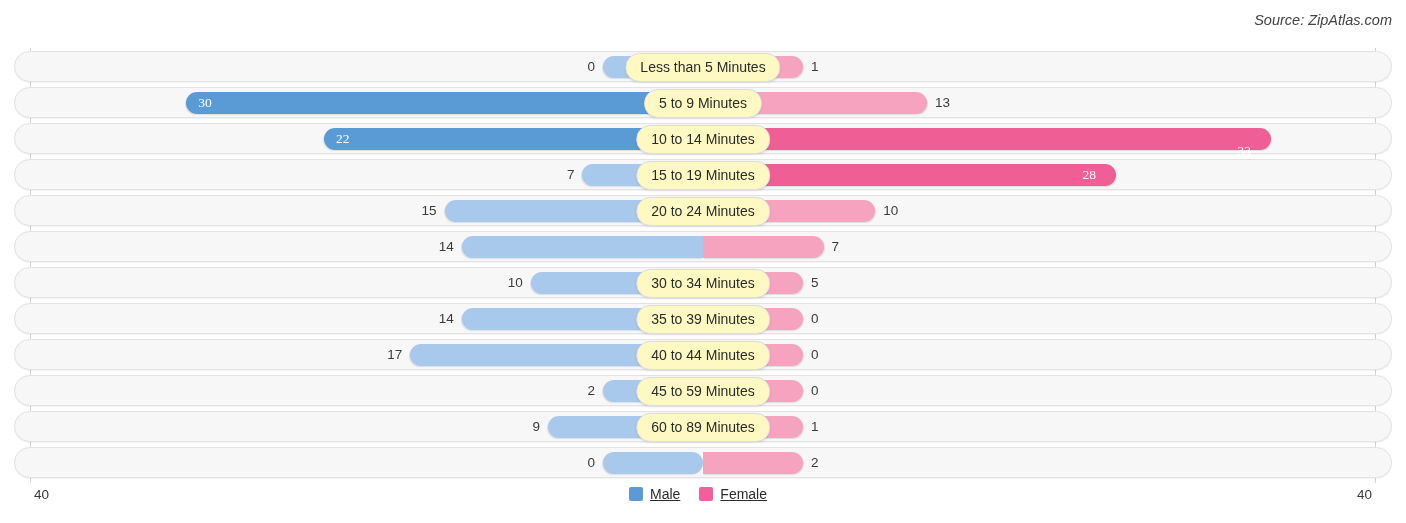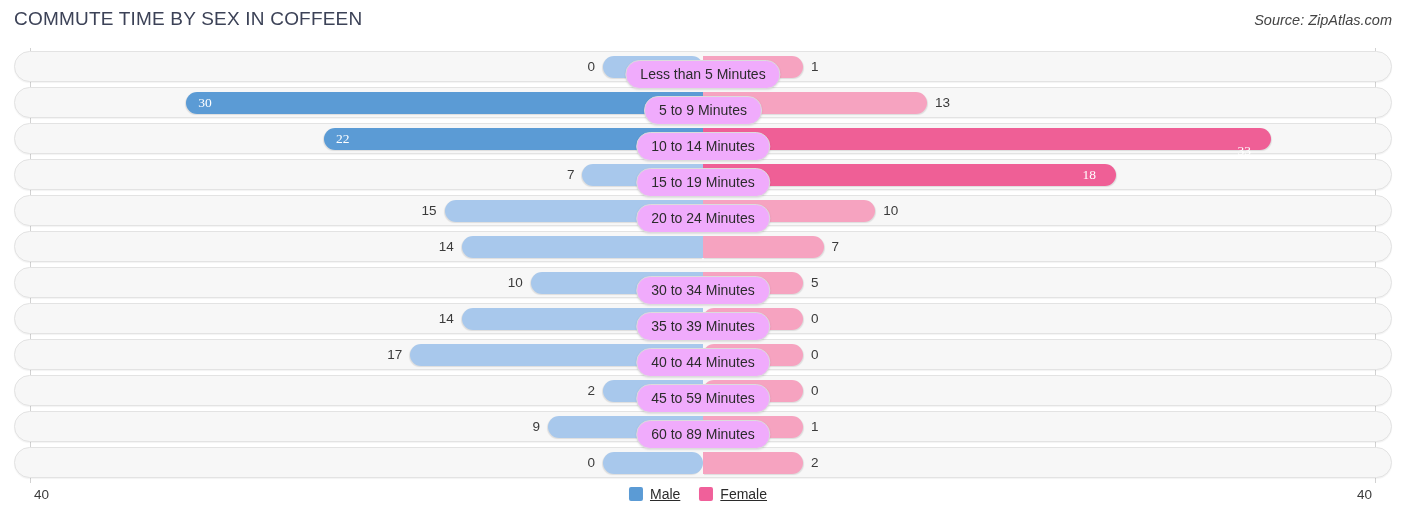--- a/index.html
+++ b/index.html
@@ -77,29 +77,28 @@
   .val-out{color:#3b3b3b;}
   .val-in{color:#ffffff;font-family:Liberation Serif, serif;}
   .val-male-out{text-align:right;}
   .val-female-out{text-align:left;}
 
   
   .center-label{
     position:absolute;top:3px;
     left:50%;transform:translateX(-50%);
     height:27px;line-height:27px;
-    background:#f0abfc;
+    background:#fef9c3;
     border:1px solid #dcdcdc;
     border-radius:14px;
     padding:0 14px;
     font-size:14px;color:#2b2b2b;
     white-space:nowrap;
     box-shadow:0 1px 2px rgba(0,0,0,.10);
     z-index:5;
-    margin-top:7px;
   }
 
   
   .footer{position:absolute;left:0;top:483px;width:1406px;height:40px;}
   .axis-val{
     position:absolute;top:4px;
     font-size:13.5px;color:#3b3b3b;
   }
   .axis-val-left{left:34px;}
   .axis-val-right{right:34px;}
@@ -112,21 +111,20 @@
   }
   .legend-item{display:flex;align-items:center;gap:7px;margin-right:10px;}
   .swatch{width:14px;height:14px;border-radius:2px;display:inline-block;}
   .legend-text{font-size:14px;color:#2b2b2b;text-decoration:underline;}
 </style>
 </head>
 <body>
 
 <div id="chart">
 
-  <div class="title">COMMUTE TIME BY SEX IN COFFEEN</div>
   <div class="source">Source: ZipAtlas.com</div>
 
   <div class="plot">
     <div class="axis-line axis-left"></div>
     <div class="axis-line axis-right"></div>
     <div class="rows" id="rows">
         <div class="row">
           <div class="track" style="background: rgb(247, 247, 247); border-color: rgb(227, 227, 227);"></div>
           <div class="bar bar-male rounded" style="width: 100px; background: rgb(168, 200, 236);"></div>
           <div class="bar bar-female" style="width: 100px; background: rgb(246, 163, 192);"></div>
@@ -148,21 +146,21 @@
           <div class="bar bar-female" style="width: 568.425px; background: rgb(239, 95, 150);"></div>
           <div class="val val-in" style="right: auto; transform: none; left: calc(50% - 366.95px);">22</div>
           <div class="val val-in" style="left: calc(50% + 534.425px); margin-top: 12px;">33</div>
           <div class="center-label">10 to 14 Minutes</div>
         </div>
         <div class="row">
           <div class="track" style="background: rgb(247, 247, 247); border-color: rgb(227, 227, 227);"></div>
           <div class="bar bar-male" style="width: 120.575px; background: rgb(168, 200, 236);"></div>
           <div class="bar bar-female" style="width: 413.4px; background: rgb(239, 95, 150);"></div>
           <div class="val val-out val-male-out" style="right: calc(50% + 128.575px);">7</div>
-          <div class="val val-in" style="left: calc(50% + 379.4px);">18</div>
+          <div class="val val-in" style="left: calc(50% + 379.4px);">28</div>
           <div class="center-label">15 to 19 Minutes</div>
         </div>
         <div class="row">
           <div class="track" style="background: rgb(247, 247, 247); border-color: rgb(227, 227, 227);"></div>
           <div class="bar bar-male" style="width: 258.375px; background: rgb(168, 200, 236);"></div>
           <div class="bar bar-female" style="width: 172.25px; background: rgb(246, 163, 192);"></div>
           <div class="val val-out val-male-out" style="right: calc(50% + 266.375px);">15</div>
           <div class="val val-out val-female-out" style="left: calc(50% + 180.25px);">10</div>
           <div class="center-label">20 to 24 Minutes</div>
         </div>

